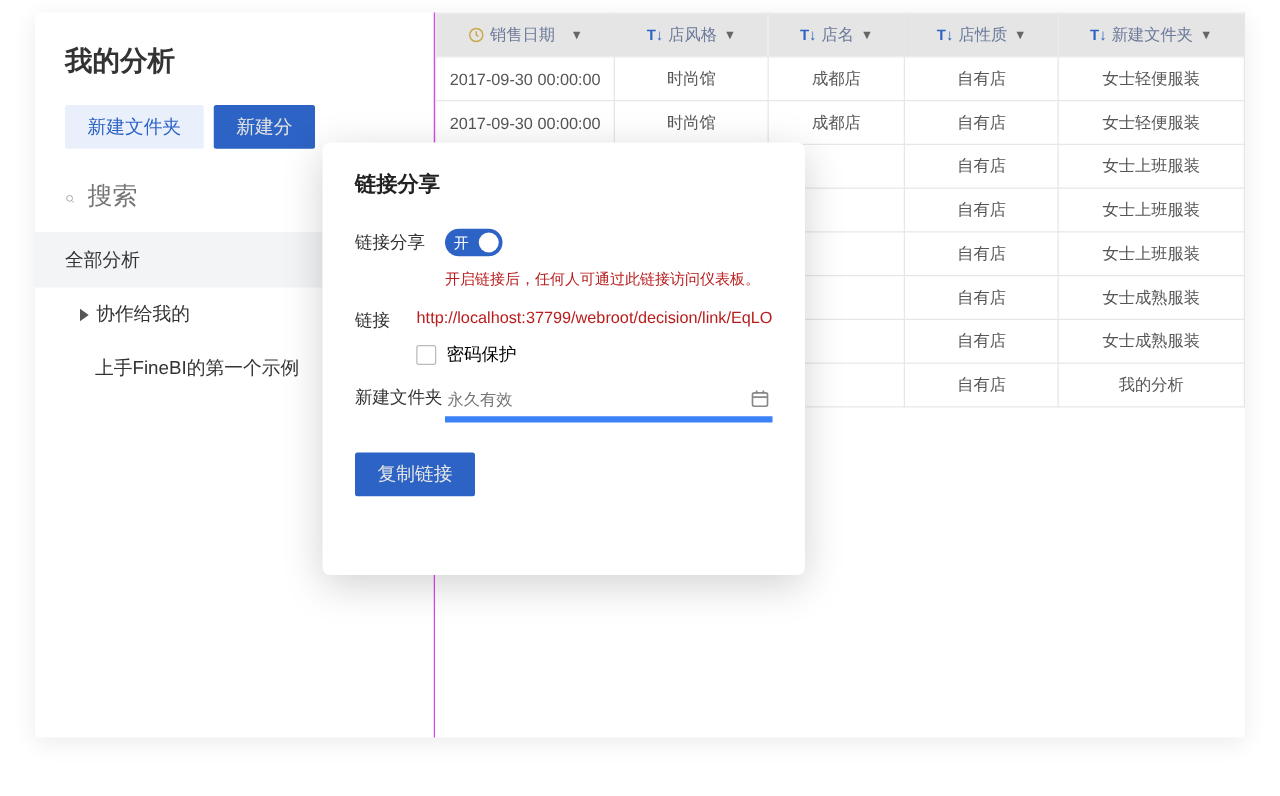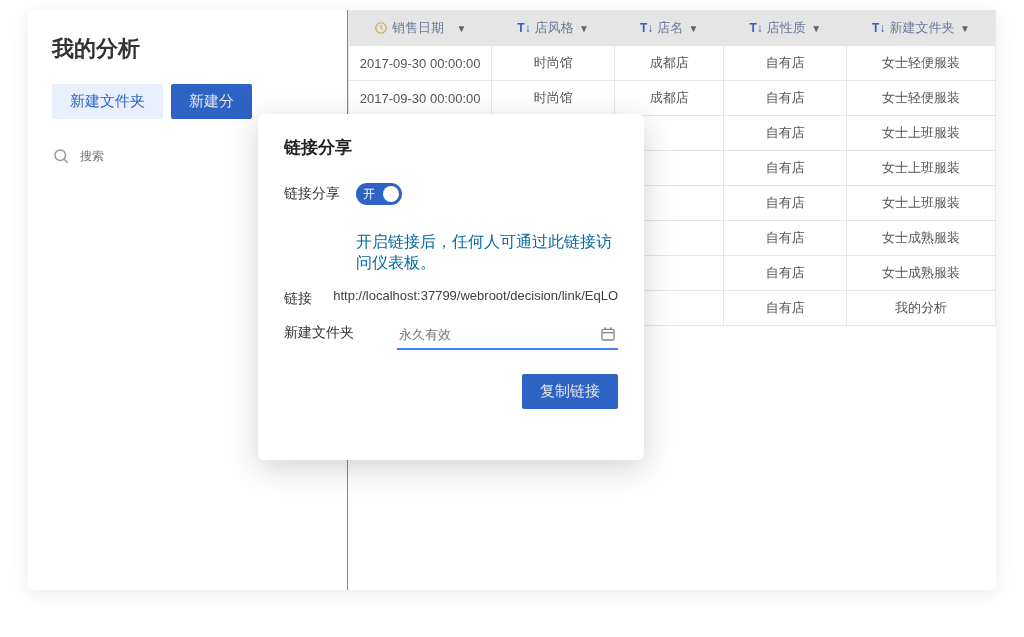--- a/index.html
+++ b/index.html
@@ -46,22 +46,23 @@
     .btn-light { background: #e9f0fb; color: #2d63c5; }
     .btn-primary { background: #2d63c5; color: #e5e5e5; }
     .search-row {
       display: flex; align-items: center;
       padding: 8px 24px 16px 24px;
       gap: 10px;
       color: #999;
     }
     .search-input {
       border: none; outline: none;
-      font-size: 12px; flex: 1;
+      font-size: 20px; flex: 1;
       color: #999;
+      font-family: Liberation Mono, monospace;
     }
     .search-icon { width: 18px; height: 18px; color: #999; }
     .nav-section { border-top: 1px solid #eee; }
     .nav-item {
       padding: 12px 24px;
       font-size: 15px;
       color: #333;
       cursor: pointer;
     }
     .nav-item.active { background: #f3f4f6; }
@@ -118,46 +119,54 @@
     .form-row { display: flex; align-items: flex-start; margin-bottom: 14px; font-size: 14px; }
     .form-label { width: 72px; color: #333; padding-top: 2px; }
     .form-body { flex: 1; }
     .toggle {
       width: 46px; height: 22px; background: #2d63c5;
       border-radius: 11px; position: relative; cursor: pointer;
       display: inline-flex; align-items: center;
     }
     .toggle-label { color: #fff; font-size: 12px; margin-left: 7px; }
     .toggle-knob { position: absolute; right: 3px; top: 3px; width: 16px; height: 16px; background: #fff; border-radius: 50%; }
-    .hint { color: #0369a1; font-size: 16px; margin-top: 27px; }
-    .link-url { color: #404040; font-size: 13px; }
+    .hint { color: #b91c1c; font-size: 12px; margin-top: 10px; }
+    .link-url { color: #b91c1c; font-size: 13px; }
     .checkbox-row { display: flex; align-items: center; gap: 8px; margin-top: 14px; }
     .checkbox { width: 16px; height: 16px; border: 1.5px solid #bbb; border-radius: 2px; cursor: pointer; }
-    .date-row { display: flex; align-items: center; border-bottom: 2px solid #3b82f6; padding: 4px 2px 6px 2px; margin-left: 41px; }
+    .date-row { display: flex; align-items: center; border-bottom: 5px solid #3b82f6; padding: 4px 2px 6px 2px; }
     .date-input { border: none; outline: none; flex: 1; font-size: 13px; color: #aaa; }
     .cal-icon { color: #888; cursor: pointer; }
-    .modal-footer { display: flex; justify-content: flex-end; margin-top: 24px; }
+    .modal-footer { display: flex; margin-top: 24px; }
     .clock-icon { width: 14px; height: 14px; color: #c9a94a; }
   </style>
 </head>
 <body>
 
 <div class="app">
   <aside class="sidebar">
     <div class="sidebar-title">我的分析</div>
     <div class="sidebar-btns">
       <button class="btn btn-light">新建文件夹</button>
       <button class="btn btn-primary">新建分</button>
     </div>
     <div class="search-row">
       <svg class="search-icon" viewBox="0 0 24 24" fill="none" stroke="currentColor" stroke-width="2">
           <circle cx="11" cy="11" r="7"></circle>
           <line x1="21" y1="21" x2="16.5" y2="16.5"></line>
         </svg>
       <input class="search-input" placeholder="搜索" style="">
+    </div>
+    <div class="nav-section">
+      <div class="nav-item active">全部分析</div>
+      <div class="nav-subitem">
+        <span class="triangle"></span>
+        <span>协作给我的</span>
+      </div>
+      <div class="nav-leaf">上手FineBI的第一个示例</div>
     </div>
   </aside>
 
   <main class="main">
     <table class="table">
       <thead>
         <tr id="header-row">
             <th>
               <div class="th-inner">
                 <svg viewBox="0 0 24 24" class="clock-icon" fill="none" stroke="currentColor" stroke-width="2">
@@ -271,20 +280,24 @@
         <span class="toggle-knob"></span>
       </div>
       <div class="hint">开启链接后，任何人可通过此链接访问仪表板。</div>
     </div>
   </div>
 
   <div class="form-row">
     <div class="form-label">链接</div>
     <div class="form-body">
       <div class="link-url">http://localhost:37799/webroot/decision/link/EqLO</div>
+      <div class="checkbox-row">
+        <div class="checkbox"></div>
+        <span>密码保护</span>
+      </div>
     </div>
   </div>
 
   <div class="form-row">
     <div class="form-label">新建文件夹</div>
     <div class="form-body">
       <div class="date-row">
         <input class="date-input" placeholder="永久有效" style="">
         <svg class="cal-icon" width="16" height="16" viewBox="0 0 24 24" fill="none" stroke="currentColor" stroke-width="2">
             <rect x="3" y="5" width="18" height="16" rx="2"></rect>

